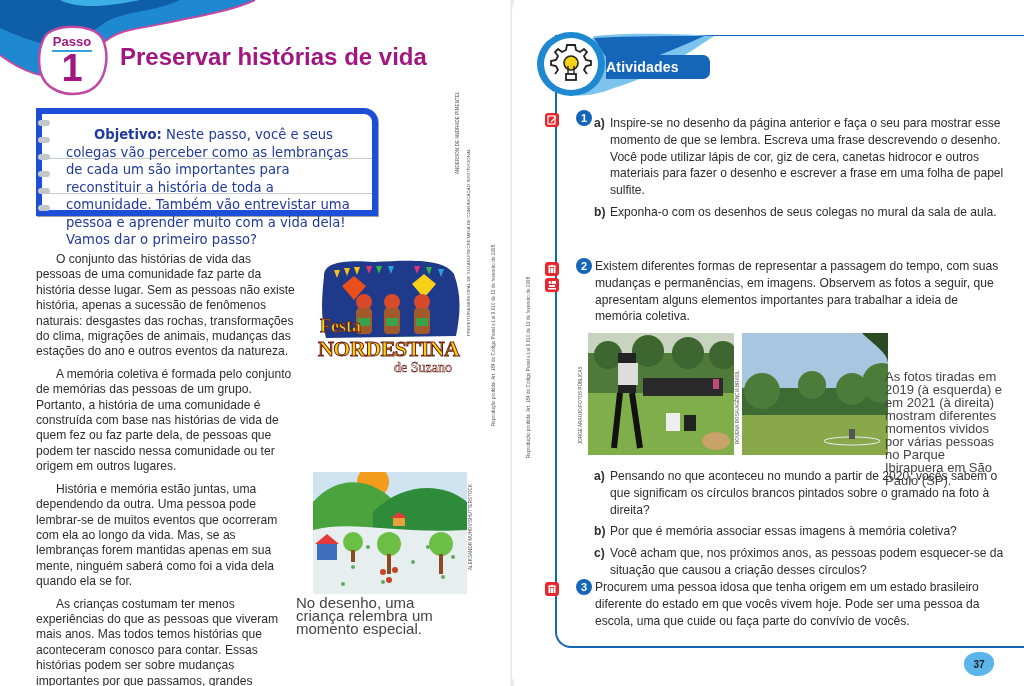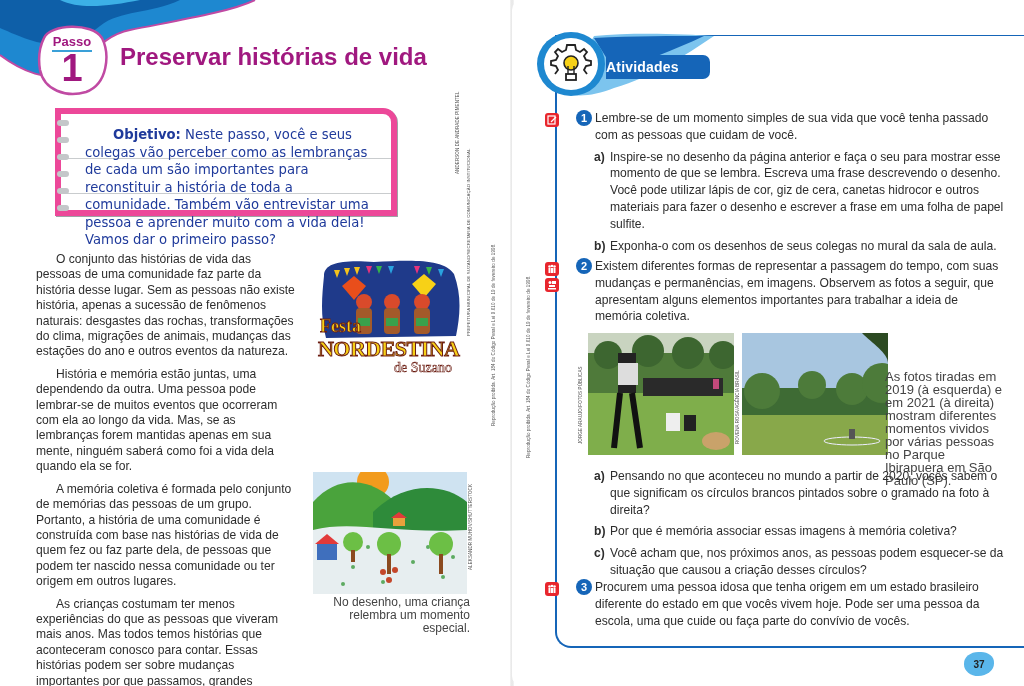--- a/index.html
+++ b/index.html
@@ -18,22 +18,22 @@
   .passo-badge { position: absolute; left: 36px; top: 20px; width: 72px; height: 76px; }
   .passo-label { position: absolute; left: 0; width: 72px; top: 14px; text-align: center;
                  font-weight: bold; font-size: 13px; color: #a0187f; }
   .passo-num { position: absolute; left: 0; width: 72px; top: 28px; text-align: center;
                font-weight: bold; font-size: 38px; color: #a0187f; line-height: 40px; }
   .passo-line { position: absolute; left: 16px; width: 40px; top: 30px; height: 2px; background: #3aa0d8; }
   .page-title { position: absolute; left: 120px; top: 44px; width: 320px; font-weight: bold;
                 font-size: 24px; line-height: 25px; color: #a0187f; }
 
   
-  .note { position: absolute; left: 55px; top: 108px; width: 342px; height: 108px;
-          background: #ffffff; border: 6px solid #ec4899; border-radius: 0 14px 0 0;
+  .note { position: absolute; left: 36px; top: 108px; width: 342px; height: 108px;
+          background: #ffffff; border: 6px solid #1d4ed8; border-radius: 0 14px 0 0;
           box-shadow: 1px 1px 0 #9ea2a5; }
   .note-lines { position: absolute; left: 0; top: 10px; right: 0; bottom: 0;
                 background: repeating-linear-gradient(#fff 0, #fff 16.5px, #c9ccce 16.5px, #c9ccce 17.5px); }
   .note-rings { position: absolute; left: -4px; top: 6px; width: 14px; }
   .ring { width: 12px; height: 6px; border-radius: 3px; background: #c4c7c9; margin-bottom: 11px; }
   .note-text { position: absolute; left: 24px; top: 12px; right: 10px; font-family: "DejaVu Sans", sans-serif;
                font-size: 13.2px; line-height: 17.5px; color: #1f3a9b; text-indent: 28px; }
   .note-text b { color: #1f3a9b; }
   .credit-v { position: absolute; writing-mode: vertical-rl; transform: rotate(180deg);
               font-size: 4.5px; color: #555; letter-spacing: 0.1px; white-space: nowrap; }
@@ -42,22 +42,22 @@
   .body-col { position: absolute; left: 36px; top: 252px; width: 262px; font-size: 12.1px;
               line-height: 15.4px; color: #2d2d2d; }
   .body-col p { text-indent: 20px; margin-bottom: 7px; }
 
   
   .festa-img { position: absolute; left: 314px; top: 256px; width: 150px; height: 120px; }
   .festa-caption { position: absolute; left: 312px; top: 382px; width: 152px; font-size: 10.6px;
                    line-height: 13px; text-align: right; color: #444; }
   .drawing { position: absolute; left: 313px; top: 472px; width: 154px; height: 122px;
              background: #e9eef0; overflow: hidden; }
-  .drawing-caption { position: absolute; left: 314px; top: 596px; width: 156px; font-size: 12px;
-                     line-height: 13px; text-align: right; color: #444; }
+  .drawing-caption { position: absolute; left: 296px; top: 596px; width: 156px; font-size: 15px;
+                     line-height: 13px; text-align: left; color: #444; }
 
   .page-num-blob { position: absolute; width: 30px; height: 24px; background: #5ab6ea;
                    border-radius: 50% 45% 55% 50%; font-weight: bold; font-size: 10px; color: #222;
                    display: flex; align-items: center; justify-content: center; }
 
   
   .act-frame { position: absolute; left: 43px; top: 35px; width: 469px; height: 613px;
                border-left: 2px solid #1565b8; border-bottom: 2px solid #1565b8; border-radius: 0 0 0 16px; }
   .act-topline { position: absolute; left: 150px; top: 35px; width: 362px; height: 1px; background: #1565b8; }
   .act-header { position: absolute; left: 22px; top: 26px; width: 180px; height: 72px; }
@@ -116,22 +116,22 @@
       </div>
       <div class="note-text">
         <b>Objetivo:</b>
         <span>Neste passo, você e seus colegas vão perceber como as lembranças de cada um são importantes para reconstituir a história de toda a comunidade. Também vão entrevistar uma pessoa e aprender muito com a vida dela! Vamos dar o primeiro passo?</span>
       </div>
     </div>
     <div class="credit-v" style="left:455px; top:104px; height:70px;">ANDERSON DE ANDRADE PIMENTEL</div>
 
     <div class="body-col">
       <p>O conjunto das histórias de vida das pessoas de uma comunidade faz parte da história desse lugar. Sem as pessoas não existe história, apenas a sucessão de fenômenos naturais: desgastes das rochas, transformações do clima, migrações de animais, mudanças das estações do ano e outros eventos da natureza.</p>
+      <p>A memória coletiva é formada pelo conjunto de memórias das pessoas de um grupo. Portanto, a história de uma comunidade é construída com base nas histórias de vida de quem fez ou faz parte dela, de pessoas que podem ter nascido nessa comunidade ou ter origem em outros lugares.</p>
       <p>História e memória estão juntas, uma dependendo da outra. Uma pessoa pode lembrar-se de muitos eventos que ocorreram com ela ao longo da vida. Mas, se as lembranças forem mantidas apenas em sua mente, ninguém saberá como foi a vida dela quando ela se for.</p>
-      <p>A memória coletiva é formada pelo conjunto de memórias das pessoas de um grupo. Portanto, a história de uma comunidade é construída com base nas histórias de vida de quem fez ou faz parte dela, de pessoas que podem ter nascido nessa comunidade ou ter origem em outros lugares.</p>
       <p>As crianças costumam ter menos experiências do que as pessoas que viveram mais anos. Mas todos temos histórias que aconteceram conosco para contar. Essas histórias podem ser sobre mudanças importantes por que passamos, grandes eventos ou situações simples do cotidiano que ficaram na lembrança.</p>
     </div>
 
     <svg class="festa-img" viewBox="0 0 150 120">
       <path d="M10 20 C10 6 30 4 60 6 C95 4 130 2 140 18 C148 40 146 60 142 80 L12 82 C6 60 8 40 10 20 Z" fill="#1f3a8a"></path>
       <g fill="#f4c21b">
           <polygon points="20,14 26,14 23,22"></polygon>
           <polygon points="30,12 36,12 33,20"></polygon>
           <polygon points="40,11 46,11 43,19"></polygon>
         </g>
@@ -239,21 +239,20 @@
     <div class="act-label">Atividades</div>
 
     <div class="side-icon" style="top:113px;">
       <svg width="10" height="10" viewBox="0 0 10 10">
           <rect x="1" y="1" width="7" height="8" fill="none" stroke="#fff" stroke-width="1.2"></rect>
           <path d="M4 7 L9 2" stroke="#fff" stroke-width="1.2"></path>
         </svg>
     </div>
     <div class="q" style="top:110px;">
       <div class="q-num">1</div>
-      <div class="q-text">Lembre-se de um momento simples de sua vida que você tenha passado com as pessoas que cuidam de você.</div>
       <div class="sub">
         <span class="sub-letter">a)</span>
         <span>Inspire-se no desenho da página anterior e faça o seu para mostrar esse momento de que se lembra. Escreva uma frase descrevendo o desenho. Você pode utilizar lápis de cor, giz de cera, canetas hidrocor e outros materiais para fazer o desenho e escrever a frase em uma folha de papel sulfite.</span>
       </div>
       <div class="sub">
         <span class="sub-letter">b)</span>
         <span>Exponha-o com os desenhos de seus colegas no mural da sala de aula.</span>
       </div>
     </div>
 

